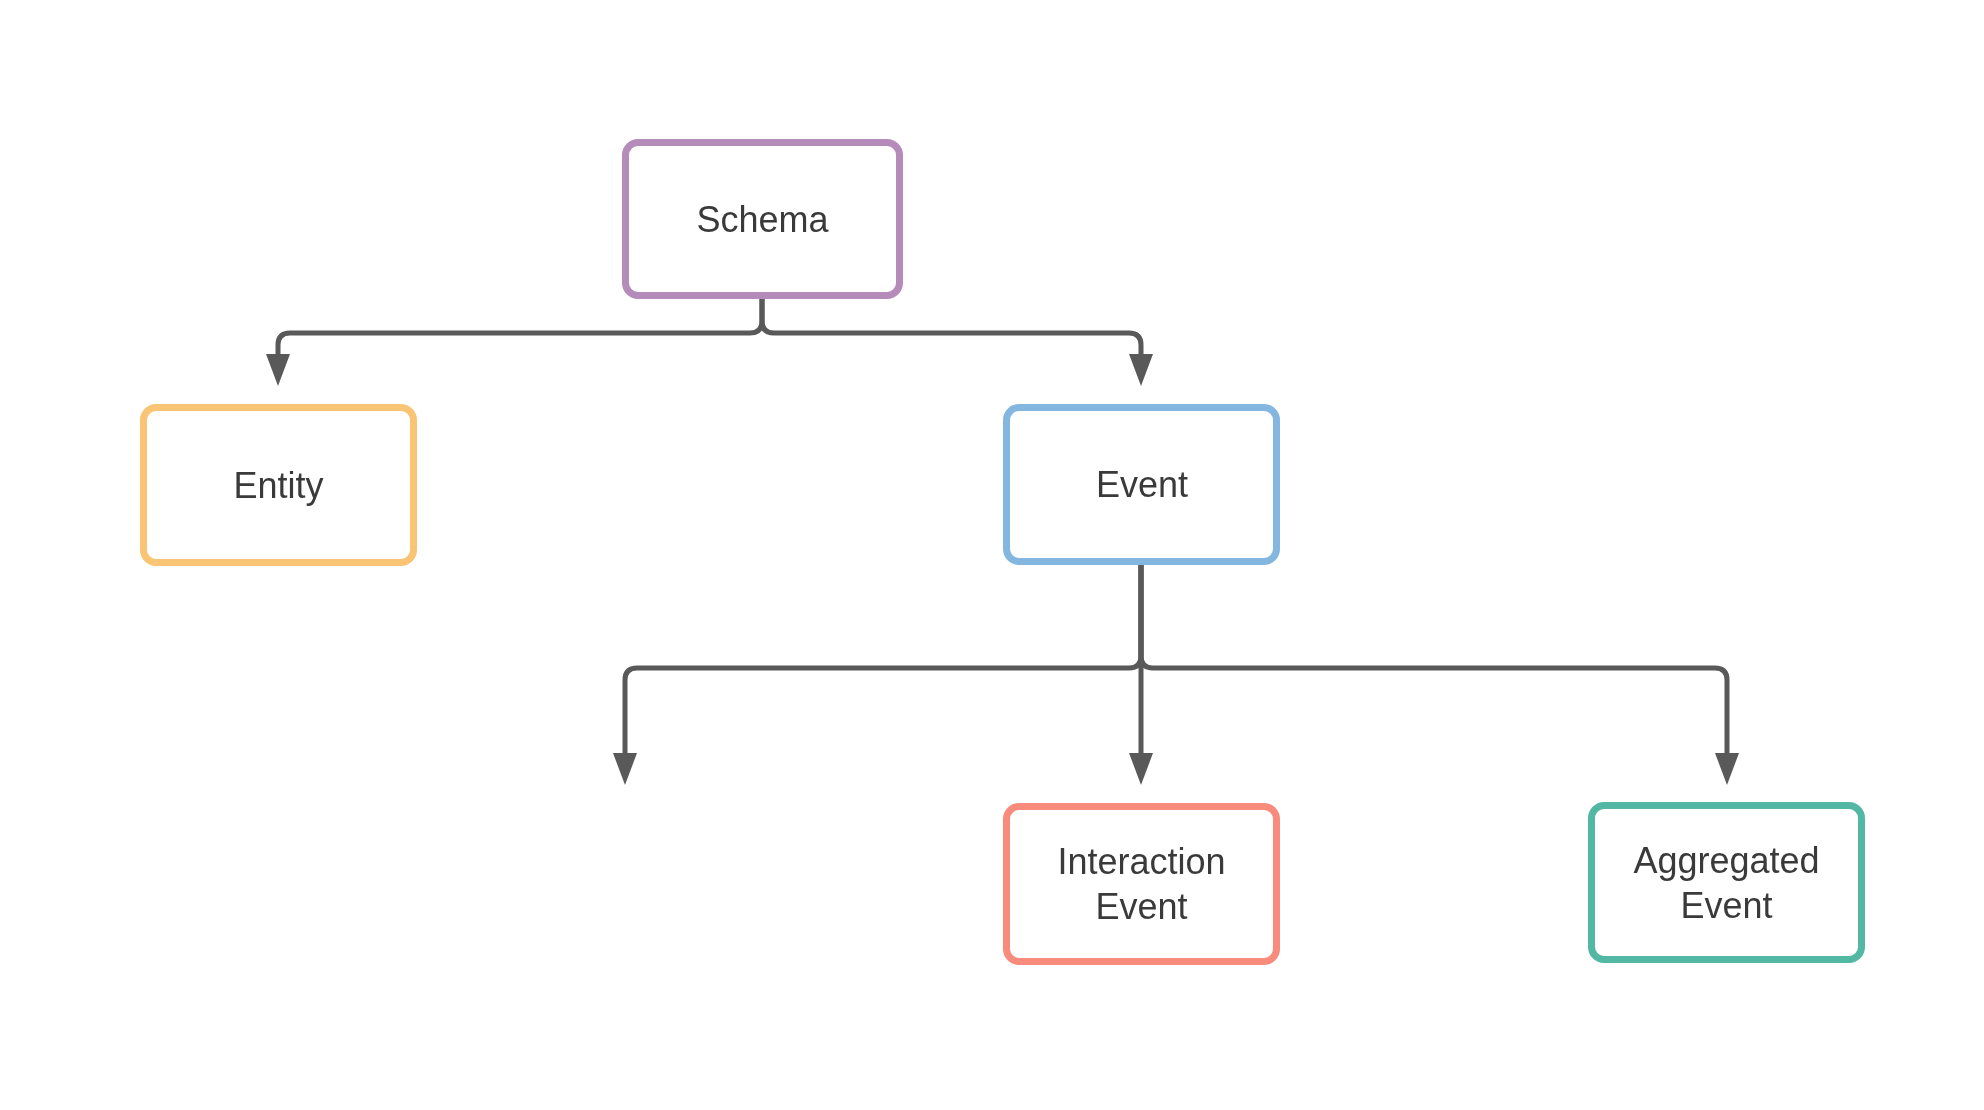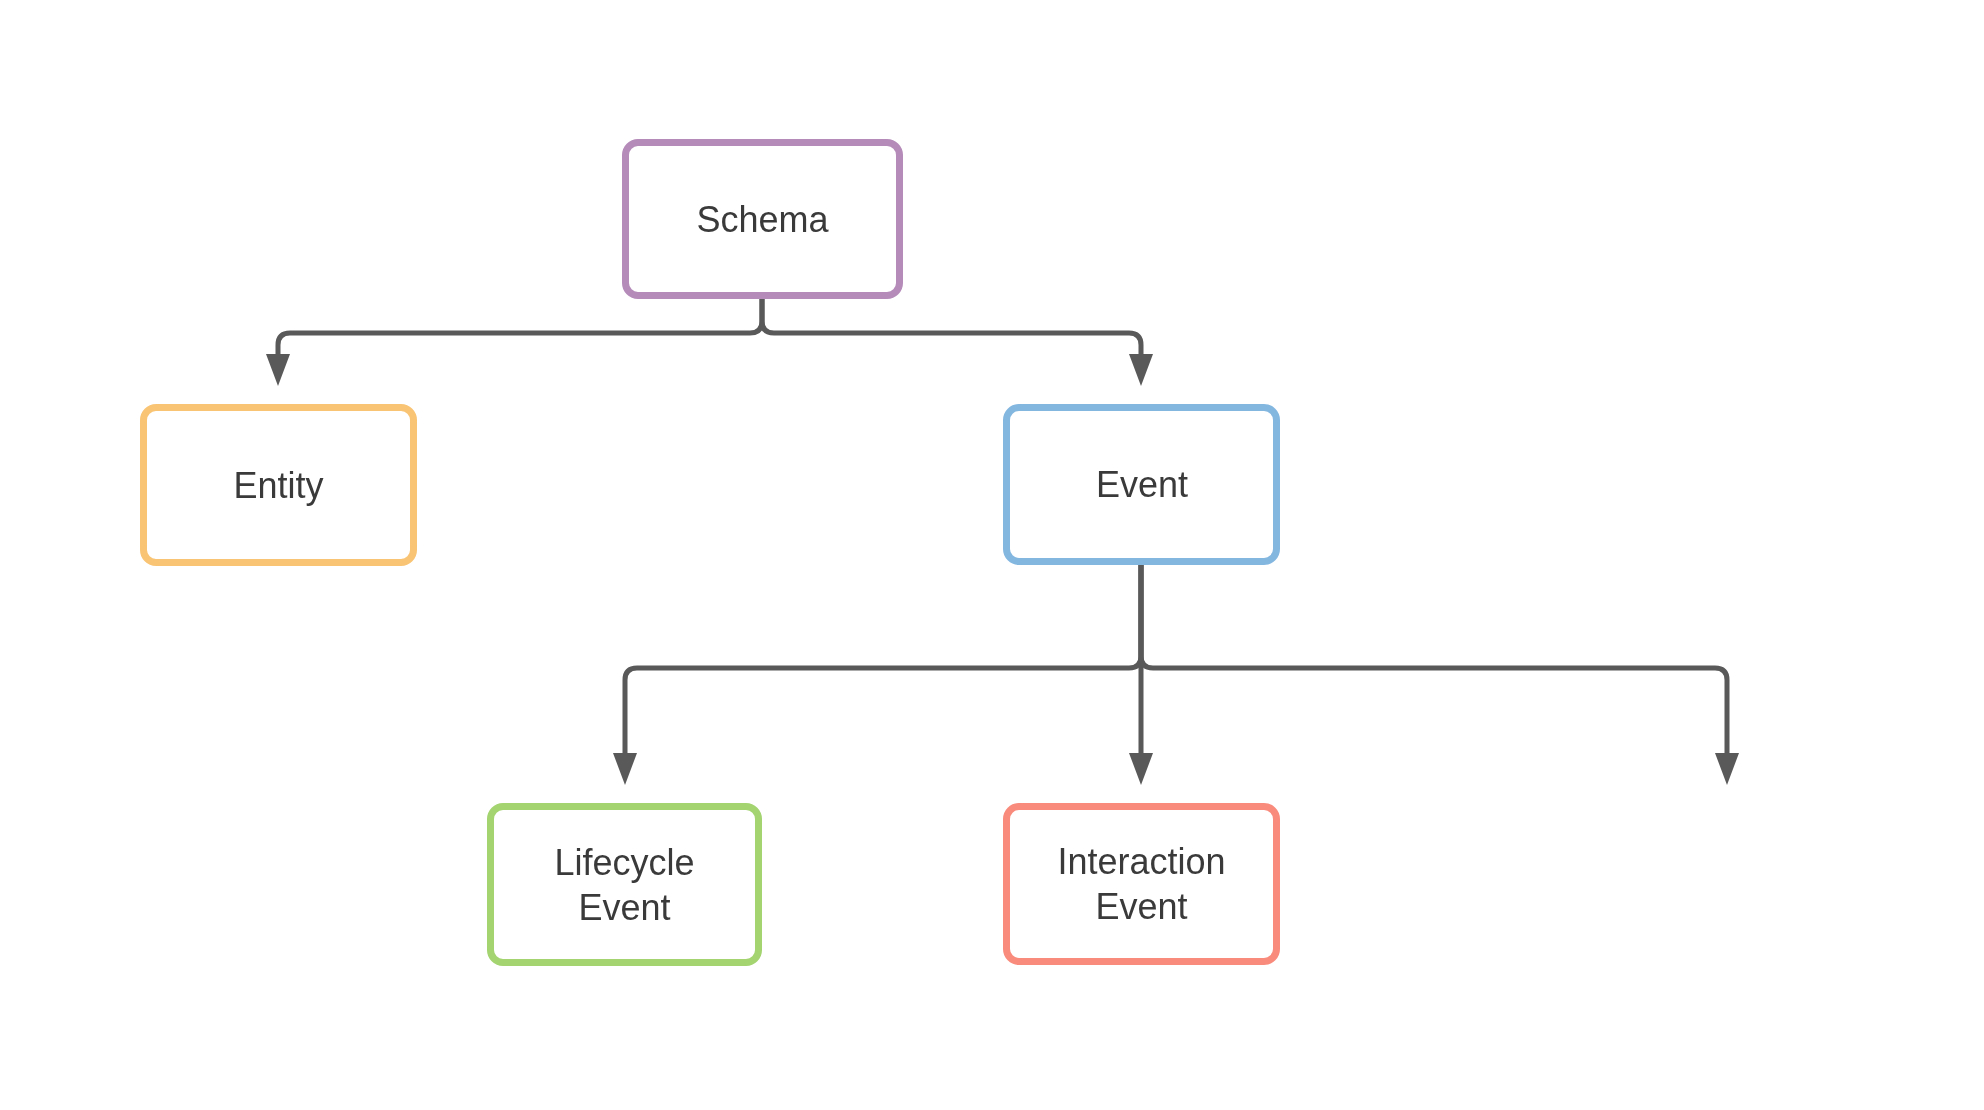--- a/index.html
+++ b/index.html
@@ -97,22 +97,22 @@
   </div>
 
   <div class="node node-entity" style="border-color: rgb(249, 196, 116); justify-content: center;">
     <span class="node-label">Entity</span>
   </div>
 
   <div class="node node-event" style="border-color: rgb(132, 183, 224); padding-left: 17px;">
     <span class="node-label">Event</span>
   </div>
 
-  <div class="node node-lifecycle" style="border-color: rgb(163, 212, 112);">
-    <span class="node-label">Lifecycle Event</span>
-  </div>
 
   <div class="node node-interaction" style="border-color: rgb(249, 139, 125);">
     <span class="node-label">Interaction Event</span>
   </div>
 
+  <div class="node node-aggregated" style="border-color: rgb(82, 184, 164);">
+    <span class="node-label">Aggregated Event</span>
+  </div>
 
 </div>
 
 </body></html>

